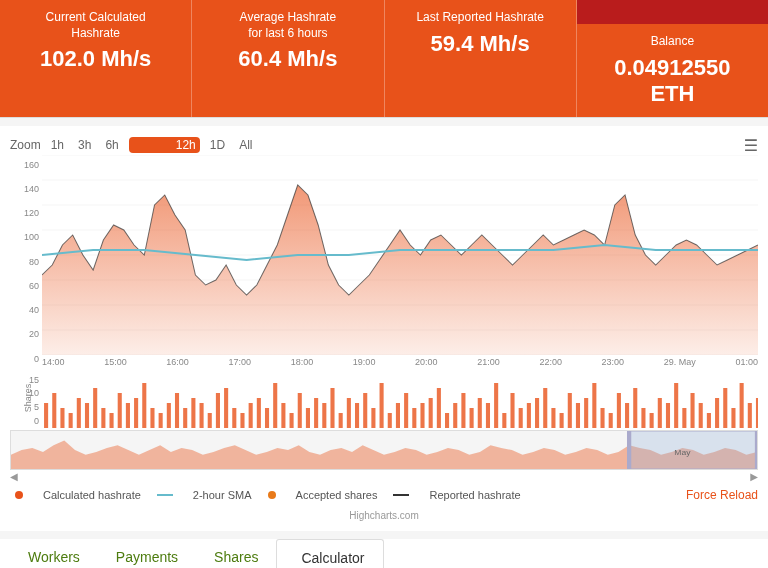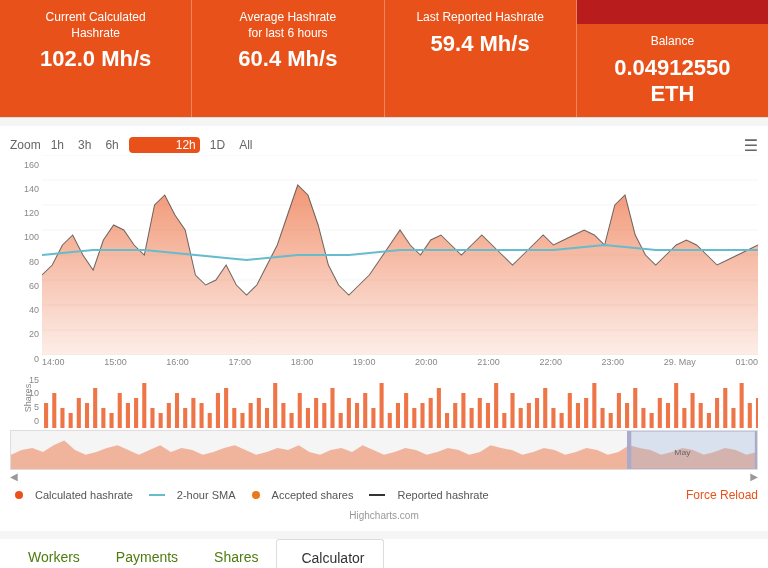--- a/index.html
+++ b/index.html
@@ -65,21 +65,21 @@
       align-items: center;
       gap: 16px;
       font-size: 11px;
       color: #555;
       margin-top: 6px;
       padding-left: 5px;
     }
     .legend-item {
       display: flex;
       align-items: center;
-      gap: 12px;
+      gap: 20px;
     }
     .legend-dot {
       width: 8px;
       height: 8px;
       border-radius: 50%;
       display: inline-block;
     }
     .legend-line {
       width: 16px;
       height: 2px;

